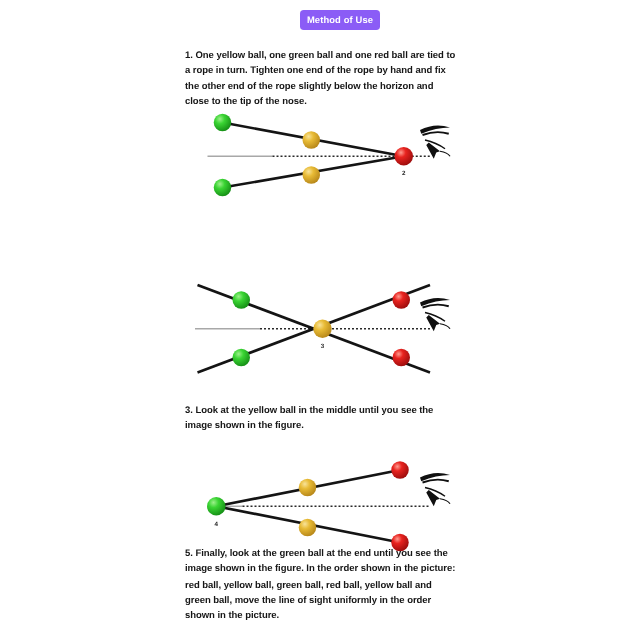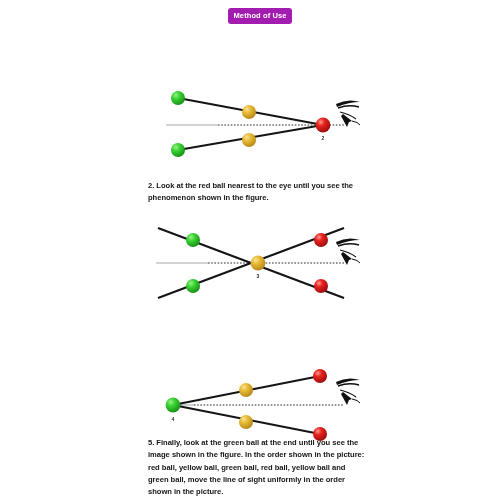--- a/index.html
+++ b/index.html
@@ -13,25 +13,25 @@
   }
   .page {
     position: relative;
     width: 500px;
     height: 500px;
     background: #ffffff;
     overflow: hidden;
   }
   .title-badge {
     position: absolute;
-    left: 228px;
+    left: 240px;
     top: 8px;
     width: 64px;
     height: 16px;
-    background: #a21caf;
+    background: #8b5cf6;
     border-radius: 3px;
     color: #ffffff;
     font-size: 7.5px;
     font-weight: bold;
     letter-spacing: 0.1px;
     display: flex;
     align-items: center;
     justify-content: center;
     line-height: 1;
   }
@@ -73,20 +73,21 @@
     font-family: "Liberation Sans", sans-serif;
   }
 </style>
 </head>
 <body>
 
 <div class="page">
 
   <div class="title-badge">Method of Use</div>
 
+  <div class="step-text step1">1. One yellow ball, one green ball and one red ball are tied to a rope in turn. Tighten one end of the rope by hand and fix the other end of the rope slightly below the horizon and close to the tip of the nose.</div>
 
   <div class="figure fig1">
     <svg viewBox="0 0 220 80" xmlns="http://www.w3.org/2000/svg">
       <defs>
         <radialGradient id="gGreen" cx="35%" cy="30%" r="72%">
           <stop offset="0%" stop-color="#9cf08a"></stop>
           <stop offset="38%" stop-color="#3ad433"></stop>
           <stop offset="100%" stop-color="#169016"></stop>
         </radialGradient>
         <radialGradient id="gYellow" cx="35%" cy="30%" r="72%">
@@ -133,21 +134,20 @@
       <g>
         <path d="M188 20 q12 -6 24 -2 q-11 0 -23 5 z" fill="#101010"></path>
         <path d="M190 24 q11 -4 21 -1" stroke="#101010" stroke-width="1.5" fill="none"></path>
         <path d="M192 28 q9 2 16 7" stroke="#101010" stroke-width="1.2" fill="none"></path>
         <path d="M195 30 l9 7 l-3 1 l-2 5 l-6 -11 z" fill="#101010"></path>
         <path d="M204 37 q6 1 8 4" stroke="#101010" stroke-width="1" fill="none"></path>
       </g>
     </svg>
   </div>
 
-  <div class="step-text step2">2. Look at the red ball nearest to the eye until you see the phenomenon shown in the figure.</div>
 
   <div class="figure fig2">
     <svg viewBox="0 0 220 78" xmlns="http://www.w3.org/2000/svg">
       <g>
         <line x1="8" y1="39" x2="60" y2="39" stroke="#a8a8a8" stroke-width="1.1"></line>
         <line x1="60" y1="39" x2="196" y2="39" stroke="#2a2a2a" stroke-width="1.2" stroke-dasharray="1.6 1.6"></line>
       </g>
 
       <g>
         <line x1="10" y1="4" x2="196" y2="74" stroke="#141414" stroke-width="2.1"></line>
@@ -175,20 +175,21 @@
       <g>
         <path d="M188 18 q12 -6 24 -2 q-11 0 -23 5 z" fill="#101010"></path>
         <path d="M190 22 q11 -4 21 -1" stroke="#101010" stroke-width="1.5" fill="none"></path>
         <path d="M192 26 q9 2 16 7" stroke="#101010" stroke-width="1.2" fill="none"></path>
         <path d="M195 28 l9 7 l-3 1 l-2 5 l-6 -11 z" fill="#101010"></path>
         <path d="M204 35 q6 1 8 4" stroke="#101010" stroke-width="1" fill="none"></path>
       </g>
     </svg>
   </div>
 
+  <div class="step-text step3">3. Look at the yellow ball in the middle until you see the image shown in the figure.</div>
 
   <div class="figure fig3">
     <svg viewBox="0 0 220 78" xmlns="http://www.w3.org/2000/svg">
       <g>
         <line x1="25" y1="41" x2="46" y2="41" stroke="#a8a8a8" stroke-width="1.1"></line>
         <line x1="46" y1="41" x2="196" y2="41" stroke="#2a2a2a" stroke-width="1.2" stroke-dasharray="1.6 1.6"></line>
       </g>
 
       <g>
         <line x1="25" y1="41" x2="172" y2="12" stroke="#141414" stroke-width="2.1"></line>

